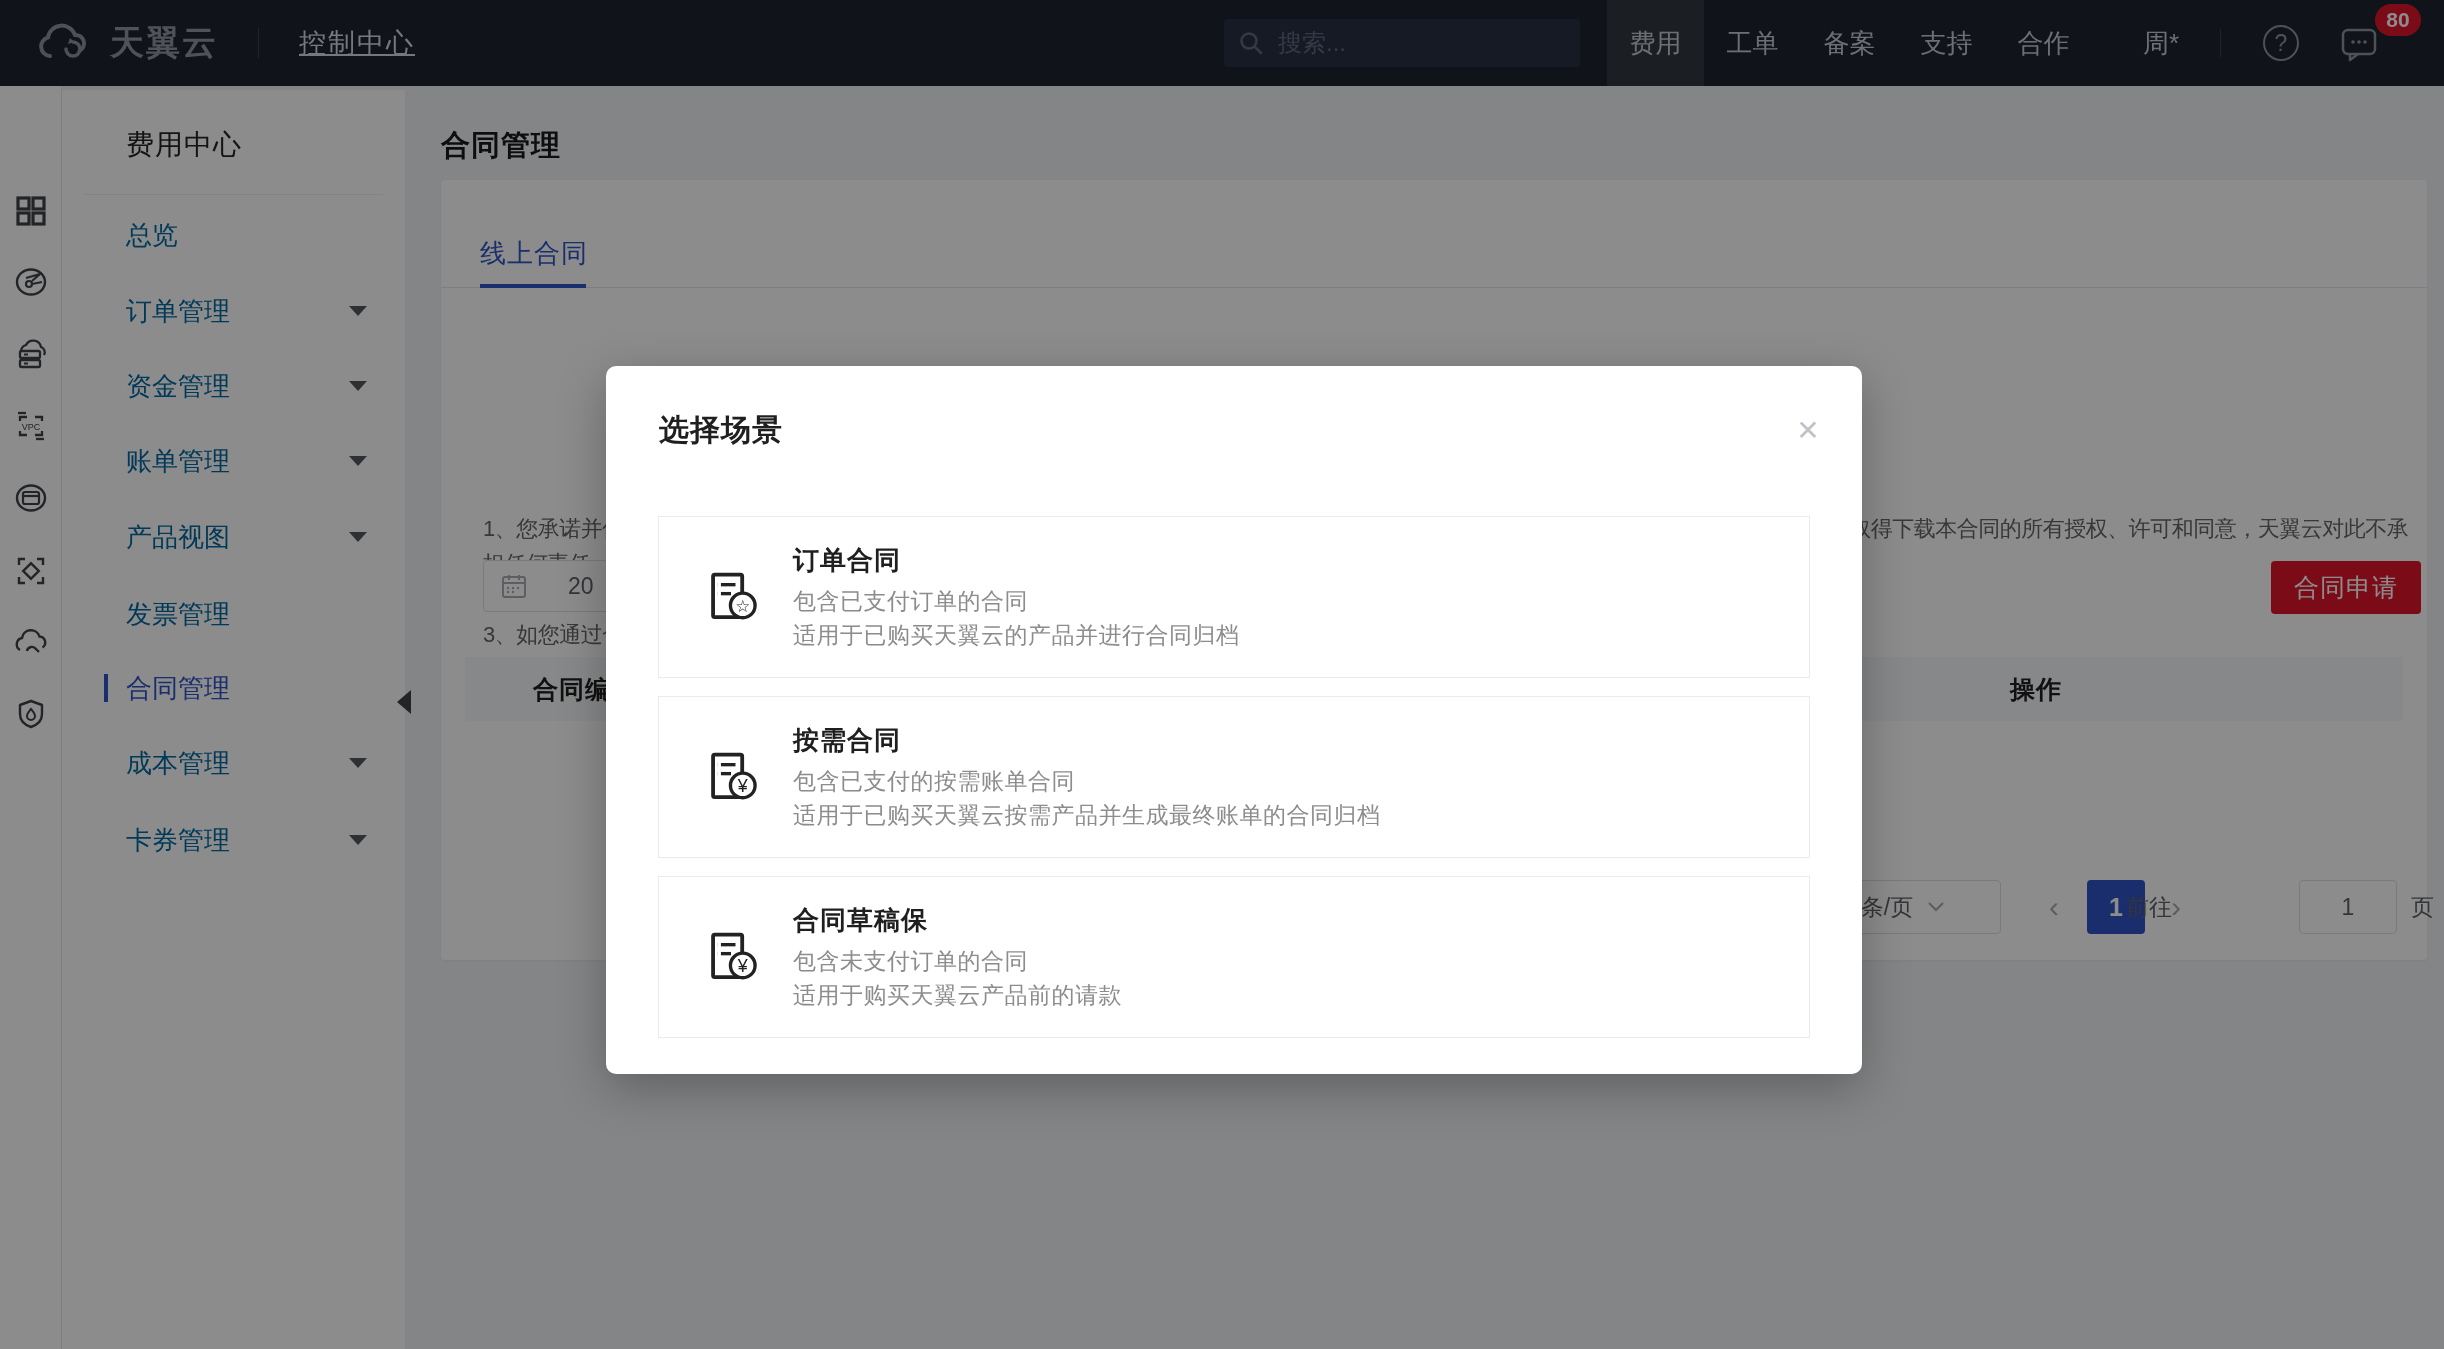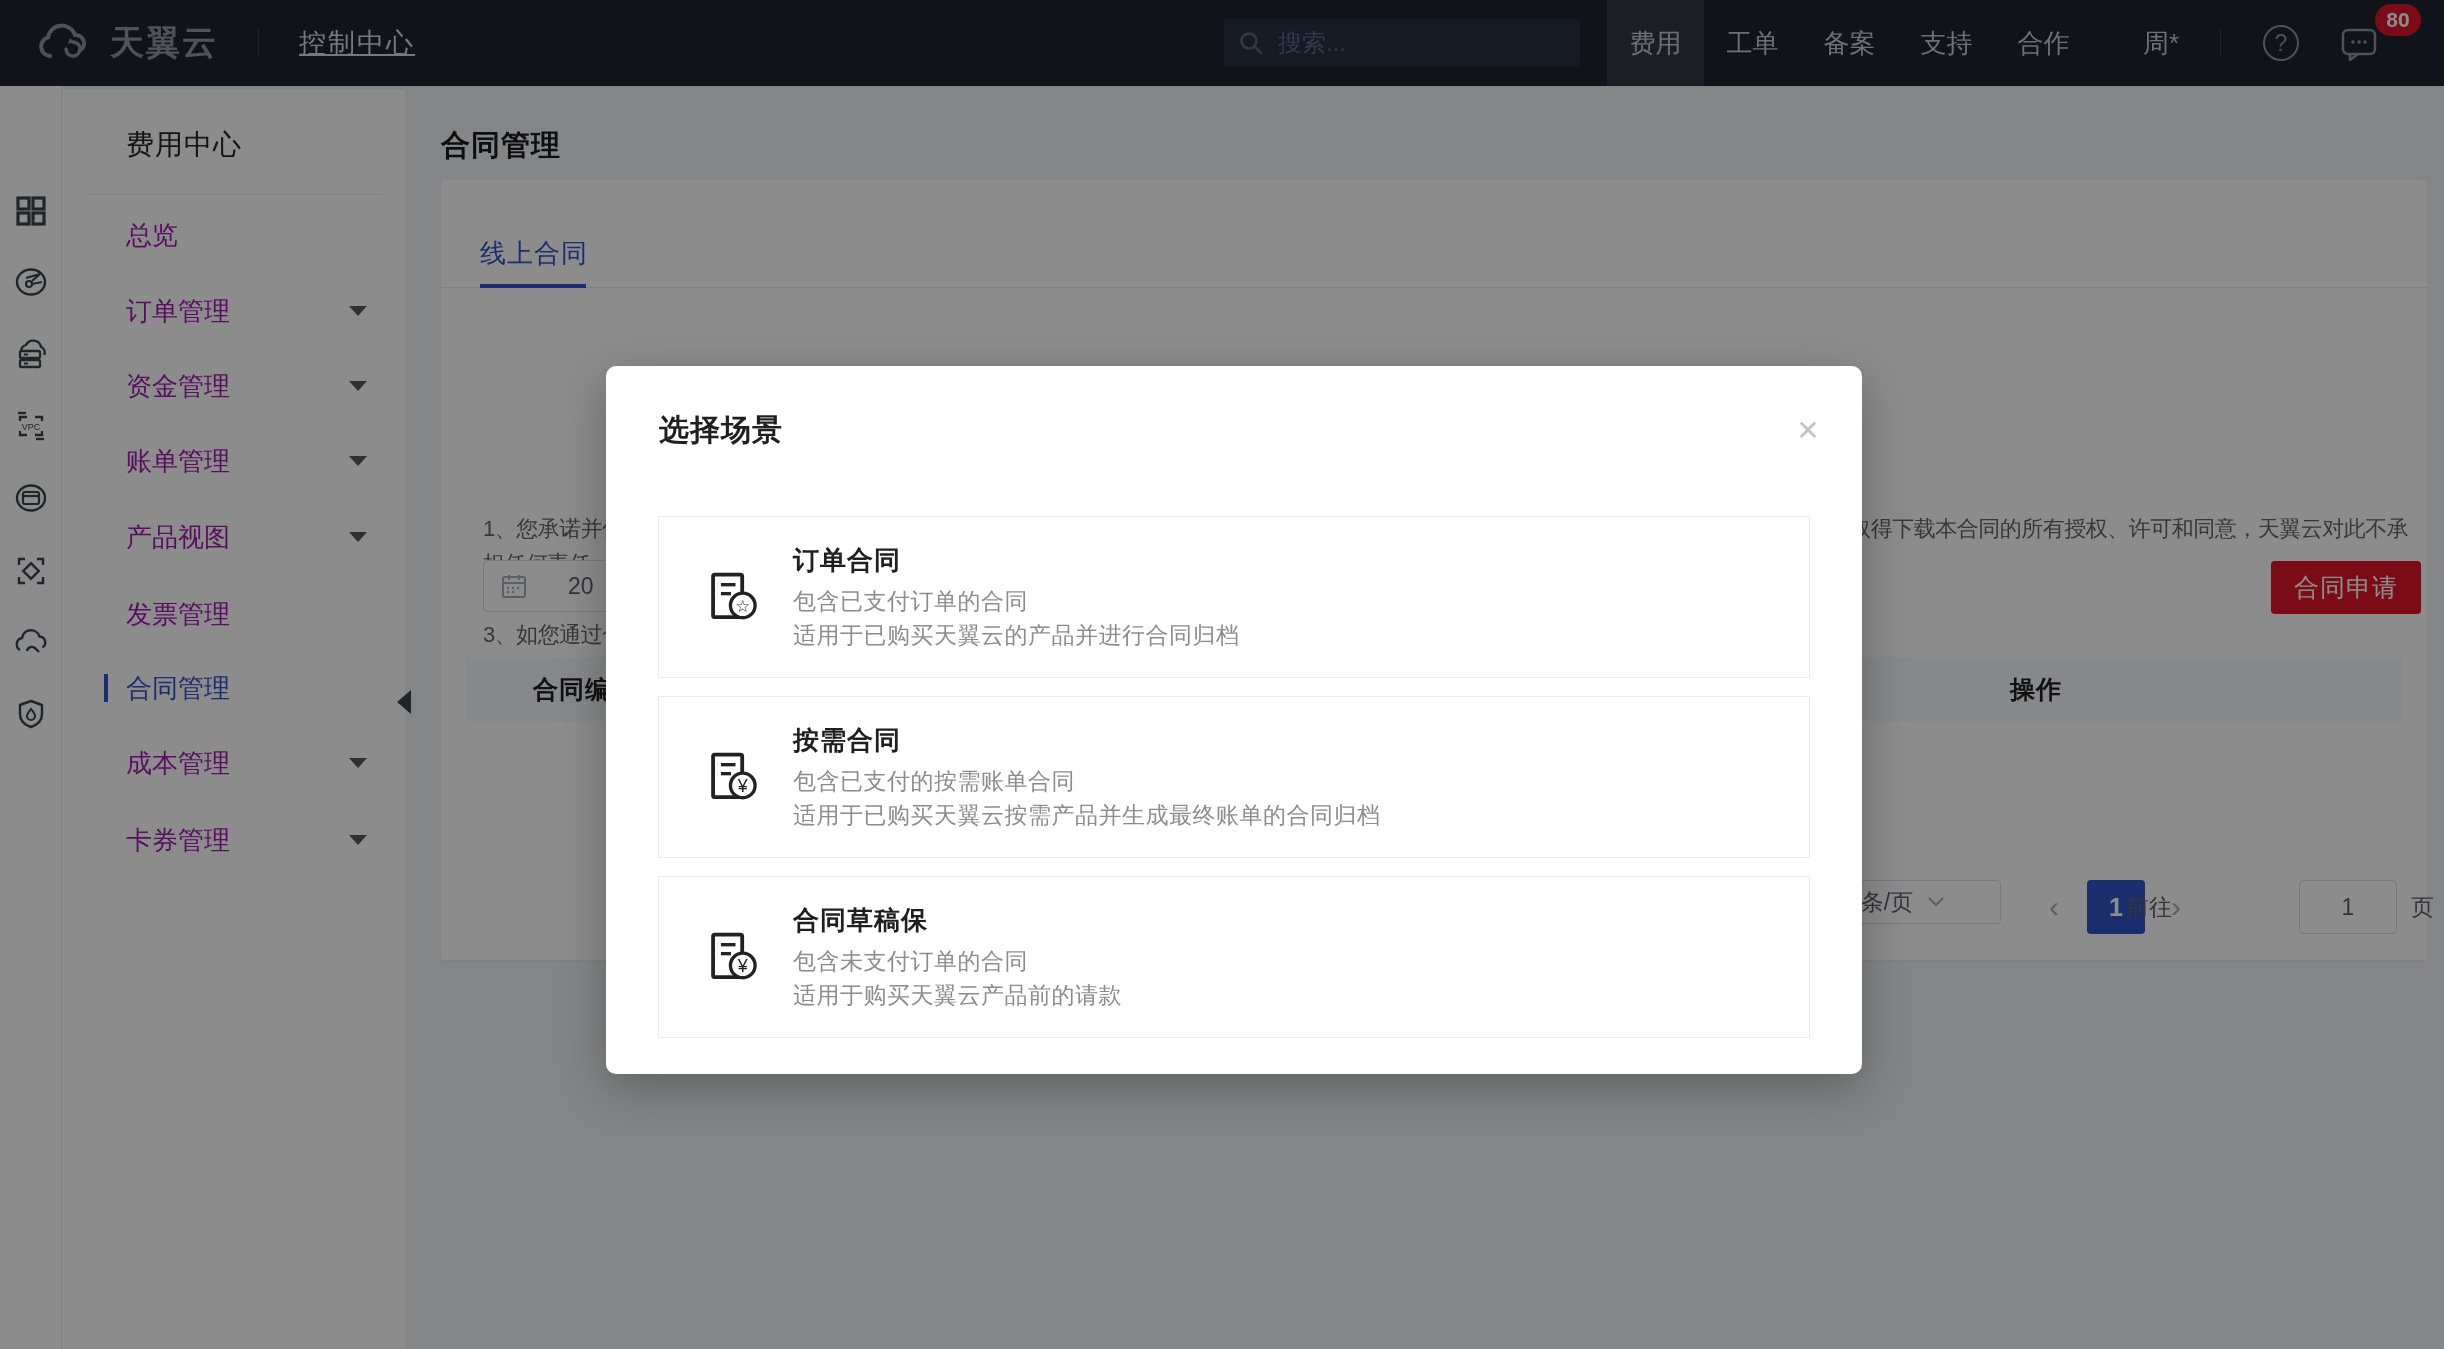--- a/index.html
+++ b/index.html
@@ -25,42 +25,42 @@
   .badge{position:absolute;left:2375px;top:4px;min-width:46px;height:32px;padding:0 8px;background:#E0162B;border-radius:16px;color:#fff;font-size:21px;font-weight:bold;display:flex;align-items:center;justify-content:center;z-index:6;}
 
   
   .rail{position:absolute;left:0;top:86px;width:62px;bottom:0;background:#fff;border-right:1px solid #E6E8EB;z-index:4;padding-left:24px;}
   .rail-ic{position:absolute;left:14px;width:34px;height:34px;cursor:pointer;}
 
   
   .sidebar{position:absolute;left:62px;top:90px;width:343px;bottom:0;background:#fff;z-index:4;}
   .sb-title{position:absolute;left:64px;top:36px;font-size:28px;font-weight:500;color:#262626;letter-spacing:1px;}
   .sb-divider{position:absolute;left:22px;right:22px;top:104px;height:1px;background:#ECEEF1;}
-  .sb-item{position:absolute;left:0;width:100%;height:44px;display:flex;align-items:center;padding-left:64px;font-size:26px;color:#a21caf;cursor:pointer;}
+  .sb-item{position:absolute;left:0;width:100%;height:44px;display:flex;align-items:center;padding-left:64px;font-size:26px;color:#0369a1;cursor:pointer;}
   .sb-item .caret{position:absolute;right:38px;width:0;height:0;border-left:9px solid transparent;border-right:9px solid transparent;border-top:10px solid #55595F;}
   .sb-item.active{color:#3155C6;}
   .sb-item.active::before{content:"";position:absolute;left:42px;top:8px;width:4px;height:28px;background:#3155C6;}
   .collapse-handle{position:absolute;left:397px;top:690px;width:0;height:0;border-top:12px solid transparent;border-bottom:12px solid transparent;border-right:14px solid #3F4347;z-index:5;cursor:pointer;}
 
   
   .main{position:absolute;left:405px;top:86px;right:0;bottom:0;background:#F0F2F5;}
   .page-title{position:absolute;left:36px;top:40px;font-size:29px;font-weight:600;color:#1A1A1A;letter-spacing:1px;}
   .card{position:absolute;left:36px;top:94px;width:1986px;height:780px;background:#fff;border-radius:4px;box-shadow:0 1px 3px rgba(0,0,0,0.05);}
   .tabs-row{position:absolute;left:0;top:0;right:0;height:108px;border-bottom:1px solid #E4E7ED;}
   .tab{position:absolute;left:39px;top:56px;font-size:26px;font-weight:500;color:#3155C6;cursor:pointer;letter-spacing:1px;}
   .tab-underline{position:absolute;left:39px;top:104px;width:106px;height:4px;background:#3155C6;}
   .notice{position:absolute;left:42px;white-space:nowrap;font-size:22px;color:#666;letter-spacing:-0.5px;}
   .notice .link{color:#3155C6;cursor:pointer;}
   .date-input{position:absolute;left:42px;top:380px;width:372px;height:52px;border:1px solid #DCDFE6;border-radius:4px;display:flex;align-items:center;padding:0 16px;gap:40px;cursor:pointer;background:#fff;}
   .date-input .val{font-size:23px;color:#606266;}
   .apply-btn{position:absolute;right:6px;top:381px;width:150px;height:53px;background:#E0162B;border:none;border-radius:4px;color:#fff;font-size:25px;display:flex;align-items:center;justify-content:center;cursor:pointer;letter-spacing:1px;}
   .thead{position:absolute;left:24px;right:24px;top:477px;height:64px;background:#F5F7FA;}
   .th{position:absolute;top:0;height:64px;display:flex;align-items:center;font-size:25px;font-weight:600;color:#1F1F1F;letter-spacing:1px;}
   .pager{position:absolute;left:0;top:700px;width:100%;height:54px;font-size:23px;color:#606266;}
-  .per-page{position:absolute;left:1364px;top:0;width:196px;height:44px;border:1px solid #DCDFE6;border-radius:4px;display:flex;align-items:center;justify-content:center;gap:14px;cursor:pointer;background:#fff;}
+  .per-page{position:absolute;left:1364px;top:0;width:196px;height:54px;border:1px solid #DCDFE6;border-radius:4px;display:flex;align-items:center;justify-content:center;gap:14px;cursor:pointer;background:#fff;}
   .pg-arrow{position:absolute;top:0;height:54px;display:flex;align-items:center;font-size:30px;color:#A8ABB2;cursor:pointer;}
   .pg-num{position:absolute;left:1646px;top:0;width:58px;height:54px;background:#3155C6;border-radius:4px;color:#fff;font-size:25px;font-weight:bold;display:flex;align-items:center;justify-content:center;cursor:pointer;}
   .goto-label{position:absolute;left:1685px;top:12px;}
   .goto-input{position:absolute;left:1858px;top:0;width:98px;height:54px;border:1px solid #DCDFE6;border-radius:4px;text-align:center;font-size:23px;color:#606266;outline:none;}
   .goto-unit{position:absolute;left:1970px;top:12px;}
 
   
   .overlay{position:absolute;inset:0;background:rgba(0,0,0,0.45);z-index:50;}
   .modal{position:absolute;left:606px;top:366px;width:1256px;height:708px;background:#fff;border-radius:10px;box-shadow:0 14px 48px rgba(0,0,0,0.28);z-index:60;}
   .modal-title{position:absolute;left:53px;top:44px;font-size:30px;font-weight:700;color:#1F1F1F;letter-spacing:1px;}

